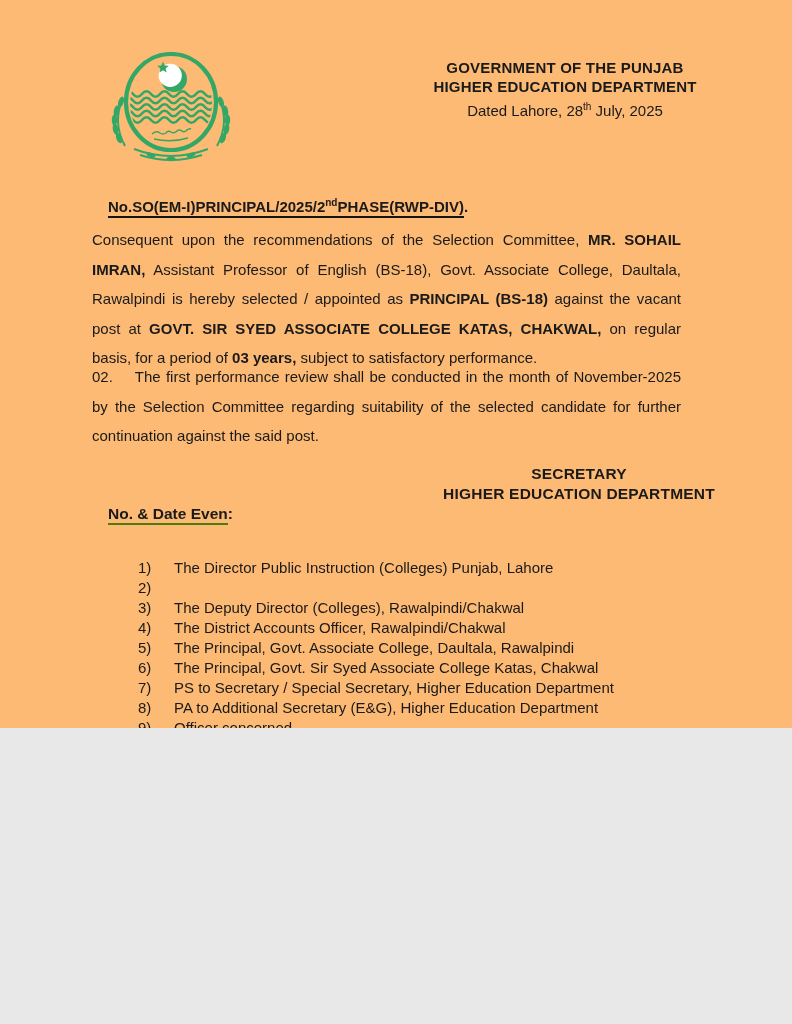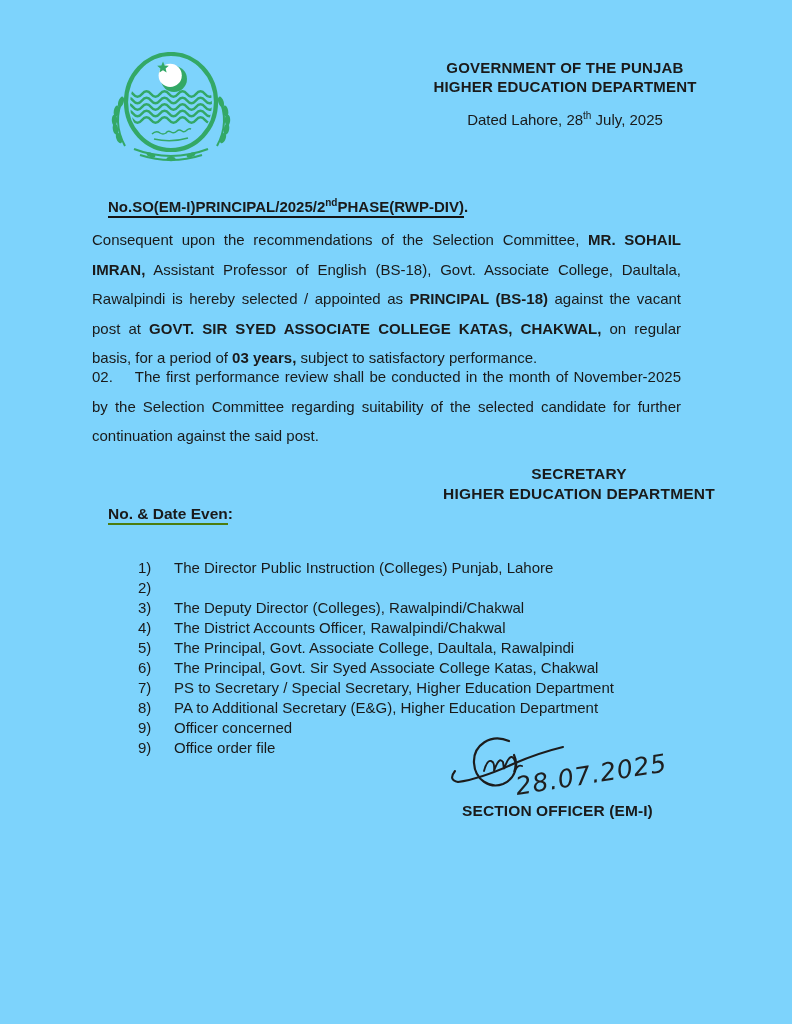--- a/index.html
+++ b/index.html
@@ -1,30 +1,30 @@
 <!DOCTYPE html>
 <html><head>
 <meta charset="utf-8">
 <style>
   html,body{margin:0;padding:0;background:#e8e8e8;}
   .page{
     position:relative;
-    width:792px;height:1024px;
-    background:#7dd3fc;
+    width:792px;height:728px;
+    background:#fdba74;
     font-family:"Liberation Sans","DejaVu Sans",sans-serif;
     color:#1a1a1a;
     overflow:hidden;
     margin:0 auto;
   }
   .abs{position:absolute;}
   .b{font-weight:bold;}
   
   .header-text{left:418px;top:58px;width:294px;text-align:center;line-height:19px;font-size:15px;}
   .header-text .org{font-weight:bold;letter-spacing:.2px;}
-  .date-line{margin-top:14px;font-size:15px;}
+  .date-line{margin-top:5px;font-size:15px;}
   sup{font-size:10px;vertical-align:super;line-height:0;}
   
   .order-title{left:108px;top:164px;font-size:20px;font-weight:bold;letter-spacing:0;}
   .order-letter{display:inline-block;border-bottom:3px solid #141414;padding:0 1px 1px 1px;margin-right:10px;}
   
   .ref-line{left:108px;top:197px;font-size:15px;font-weight:bold;line-height:20px;}
   .ref-underline{border-bottom:2px solid #141414;padding-bottom:1px;}
   
   .para{left:92px;width:589px;font-size:15px;line-height:29.5px;text-align:justify;margin:0;}
   .para1{top:225px;}

